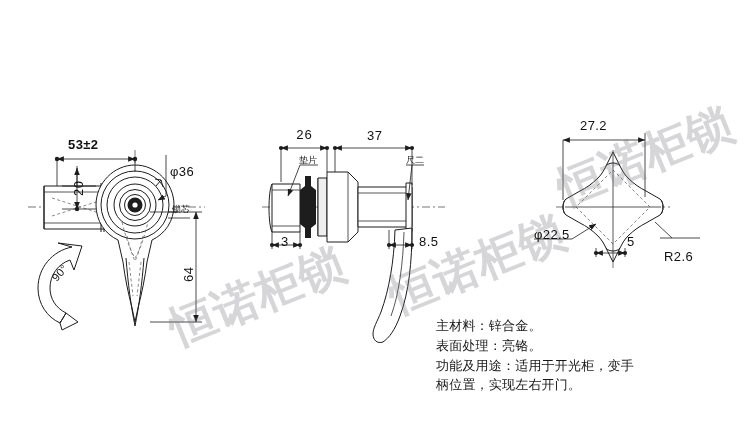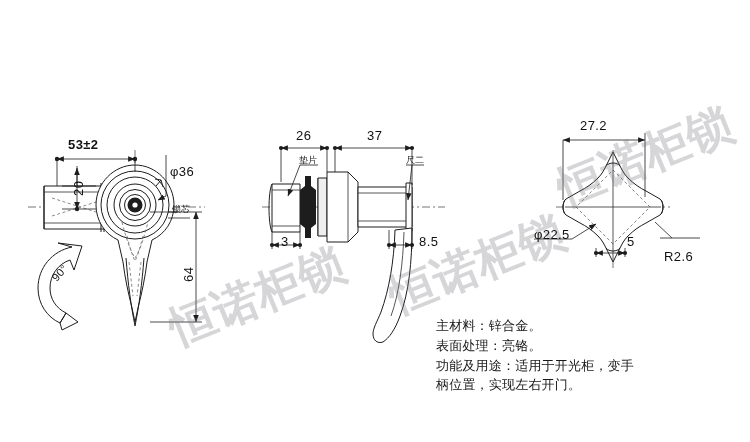--- a/index.html
+++ b/index.html
@@ -301,21 +301,21 @@
   <div class="lbl dim rot90" style="left:72px;top:196px;">20</div>
 
   <div class="lbl dim" style="left:170px;top:148px;margin-top:17px;">φ36</div>
 
   <div class="lbl cn" style="left:172px;top:205px;">锁芯</div>
 
   <div class="lbl dim rot90" style="left:182px;top:282px;">64</div>
 
   <div class="lbl dim-sm rotArrow" style="left:50px;top:276px;">90°</div>
 
-  <div class="lbl dim" style="left:296px;top:129px;">26</div>
+  <div class="lbl dim" style="left:296px;top:129px;font-family:Liberation Mono, monospace;">26</div>
 
   <div class="lbl dim" style="left:367px;top:129px;">37</div>
 
   <div class="lbl cn" style="left:299px;top:156px;">垫片</div>
 
   <div class="lbl cn" style="left:406px;top:156px;">尺二</div>
 
   <div class="lbl dim" style="left:281px;top:235px;">3</div>
 
   <div class="lbl dim" style="left:419px;top:235px;">8.5</div>

